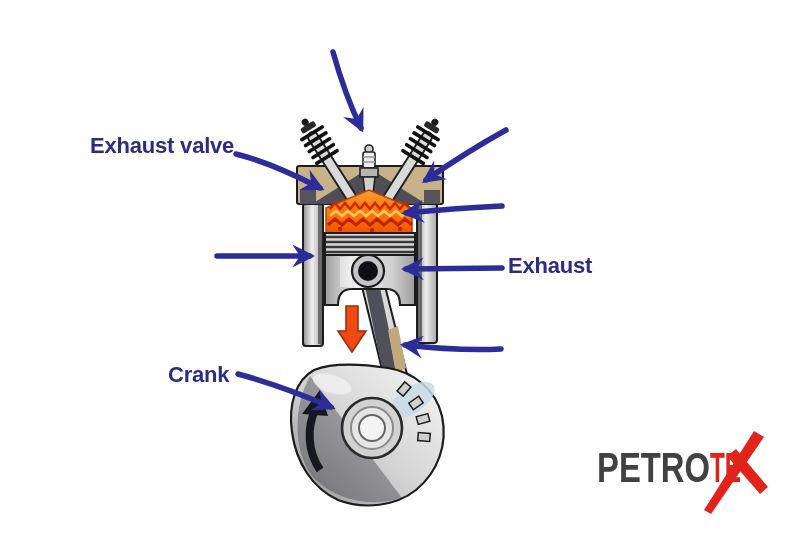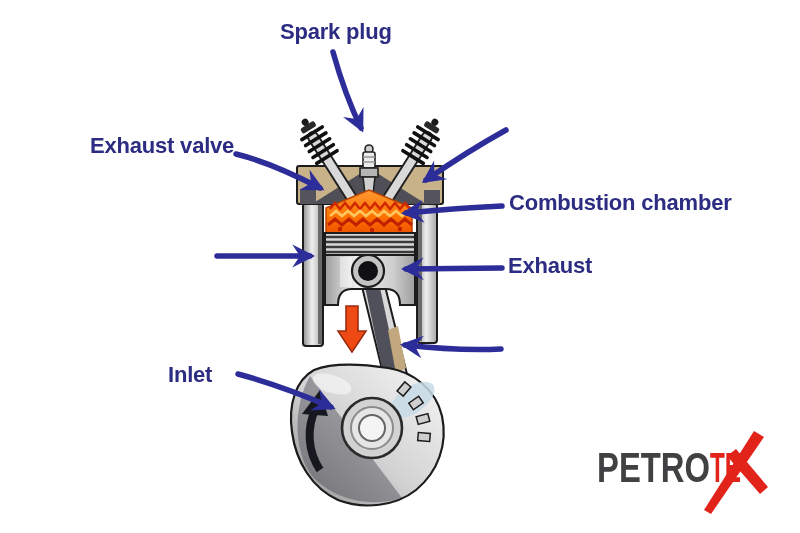--- a/index.html
+++ b/index.html
@@ -161,25 +161,23 @@
       <path d="M236,154 Q272,163 320,188" marker-end="url(#ah)"></path>
       <path d="M506,130 Q468,151 426,180" marker-end="url(#ah)"></path>
       <path d="M502,206 Q458,208 406,213" marker-end="url(#ah)"></path>
       <path d="M217,256 L310,256" marker-end="url(#ah)"></path>
       <path d="M502,268 L406,269" marker-end="url(#ah)"></path>
       <path d="M501,349 Q458,351 405,345" marker-end="url(#ah)"></path>
       <path d="M238,374 Q282,386 331,407" marker-end="url(#ah)"></path>
     </g>
   </svg>
 
-  <div class="label" id="lbl-spark">Spark plug</div>
   <div class="label" id="lbl-exhaust">Exhaust valve</div>
-  <div class="label" id="lbl-combustion">Combustion chamber</div>
   <div class="label" id="lbl-piston">Exhaust</div>
-  <div class="label" id="lbl-crank">Inlet</div>
+  <div class="label" id="lbl-crank">Crank</div>
 
   <svg id="logo" viewBox="0 0 214 95">
     <text x="14" y="54" font-family="Liberation Sans, sans-serif" font-size="43" font-weight="bold" textLength="113" lengthAdjust="spacingAndGlyphs" fill="#414042">PETRO</text>
     <text x="127" y="54" font-family="Liberation Sans, sans-serif" font-size="43" font-weight="bold" textLength="31" lengthAdjust="spacingAndGlyphs" fill="#e2231a">TE</text>
     <g fill="#e2231a">
       <polygon points="171,3 181,9 128,86 121,82"></polygon>
       <polygon points="144,28 153,21 185,59 177,66"></polygon>
     </g>
   </svg>
 

